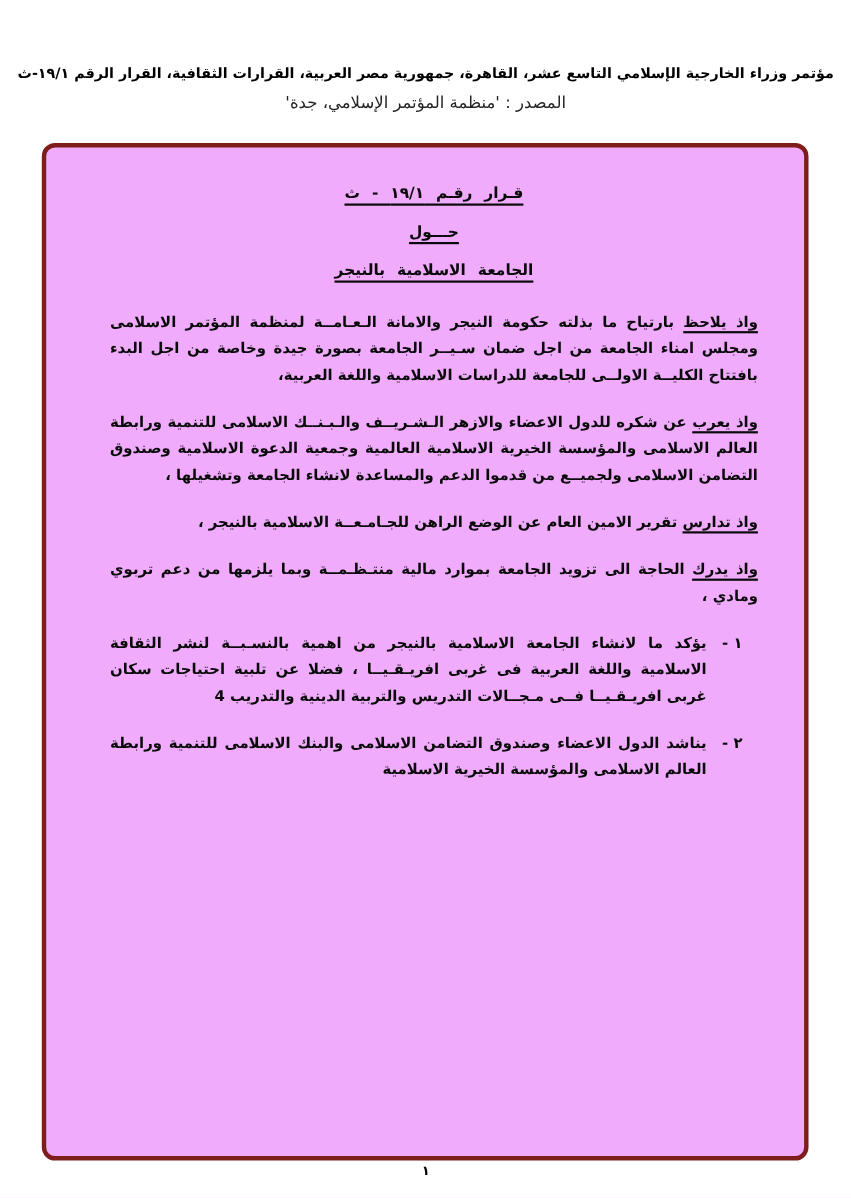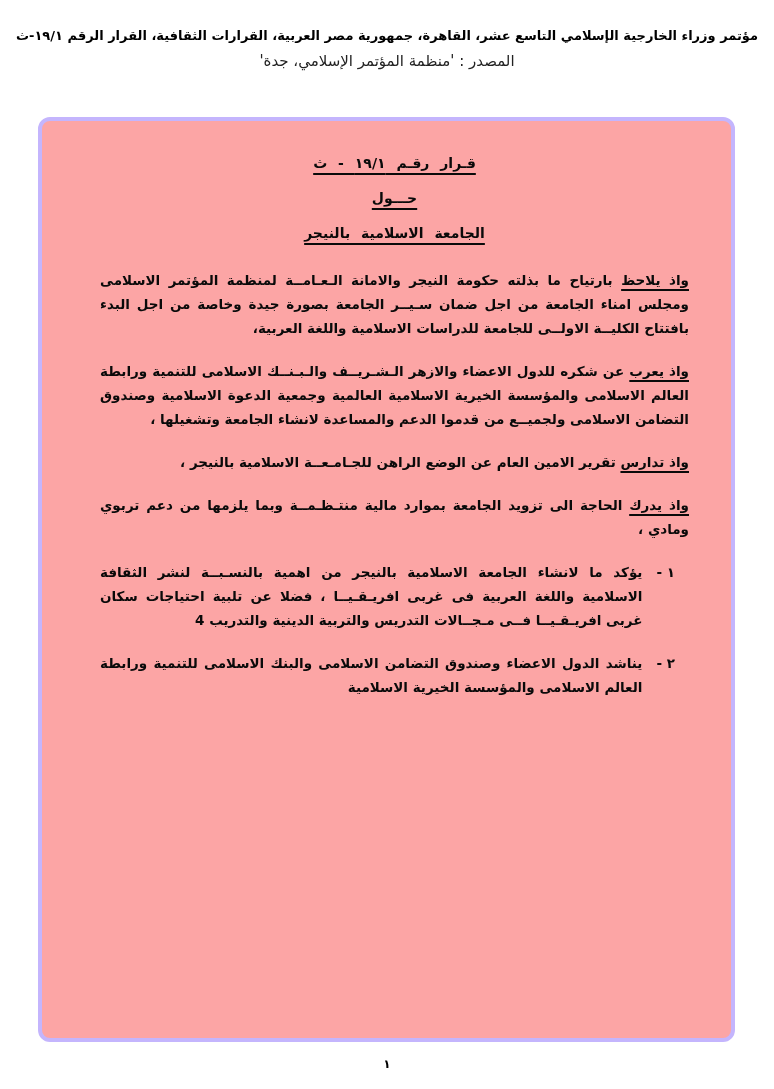--- a/index.html
+++ b/index.html
@@ -10,44 +10,44 @@
     color:#111;
     position:relative;
     overflow:hidden;
   }
   .page{
     position:absolute;inset:0;
   }
   
   .doc-header{
     position:absolute;
-    top:28px;left:0;right:0;
+    top:60px;left:0;right:0;
     text-align:center;
     direction:rtl;
   }
   .doc-header .line1{
     font-size:13px;
     font-weight:bold;
     letter-spacing:.2px;
     color:#000;
   }
   .doc-header .line2{
     margin-top:9px;
     font-size:15px;
     color:#222;
   }
   
   .green-frame{
     position:absolute;
-    left:38px;top:117px;
+    left:38px;top:130px;
     width:697px;height:925px;
-    border:4px solid #c4b5fd;
+    border:4px solid #7f1d1d;
     border-radius:12px;
     box-sizing:border-box;
-    background:#fca5a5;
+    background:#f0abfc;
   }
   .frame-content{
     position:absolute;
     inset:0;
     padding:30px 42px 16px 58px;
     box-sizing:border-box;
     direction:rtl;
     font-weight:bold;
     font-size:13.5px;
     line-height:1.78;

